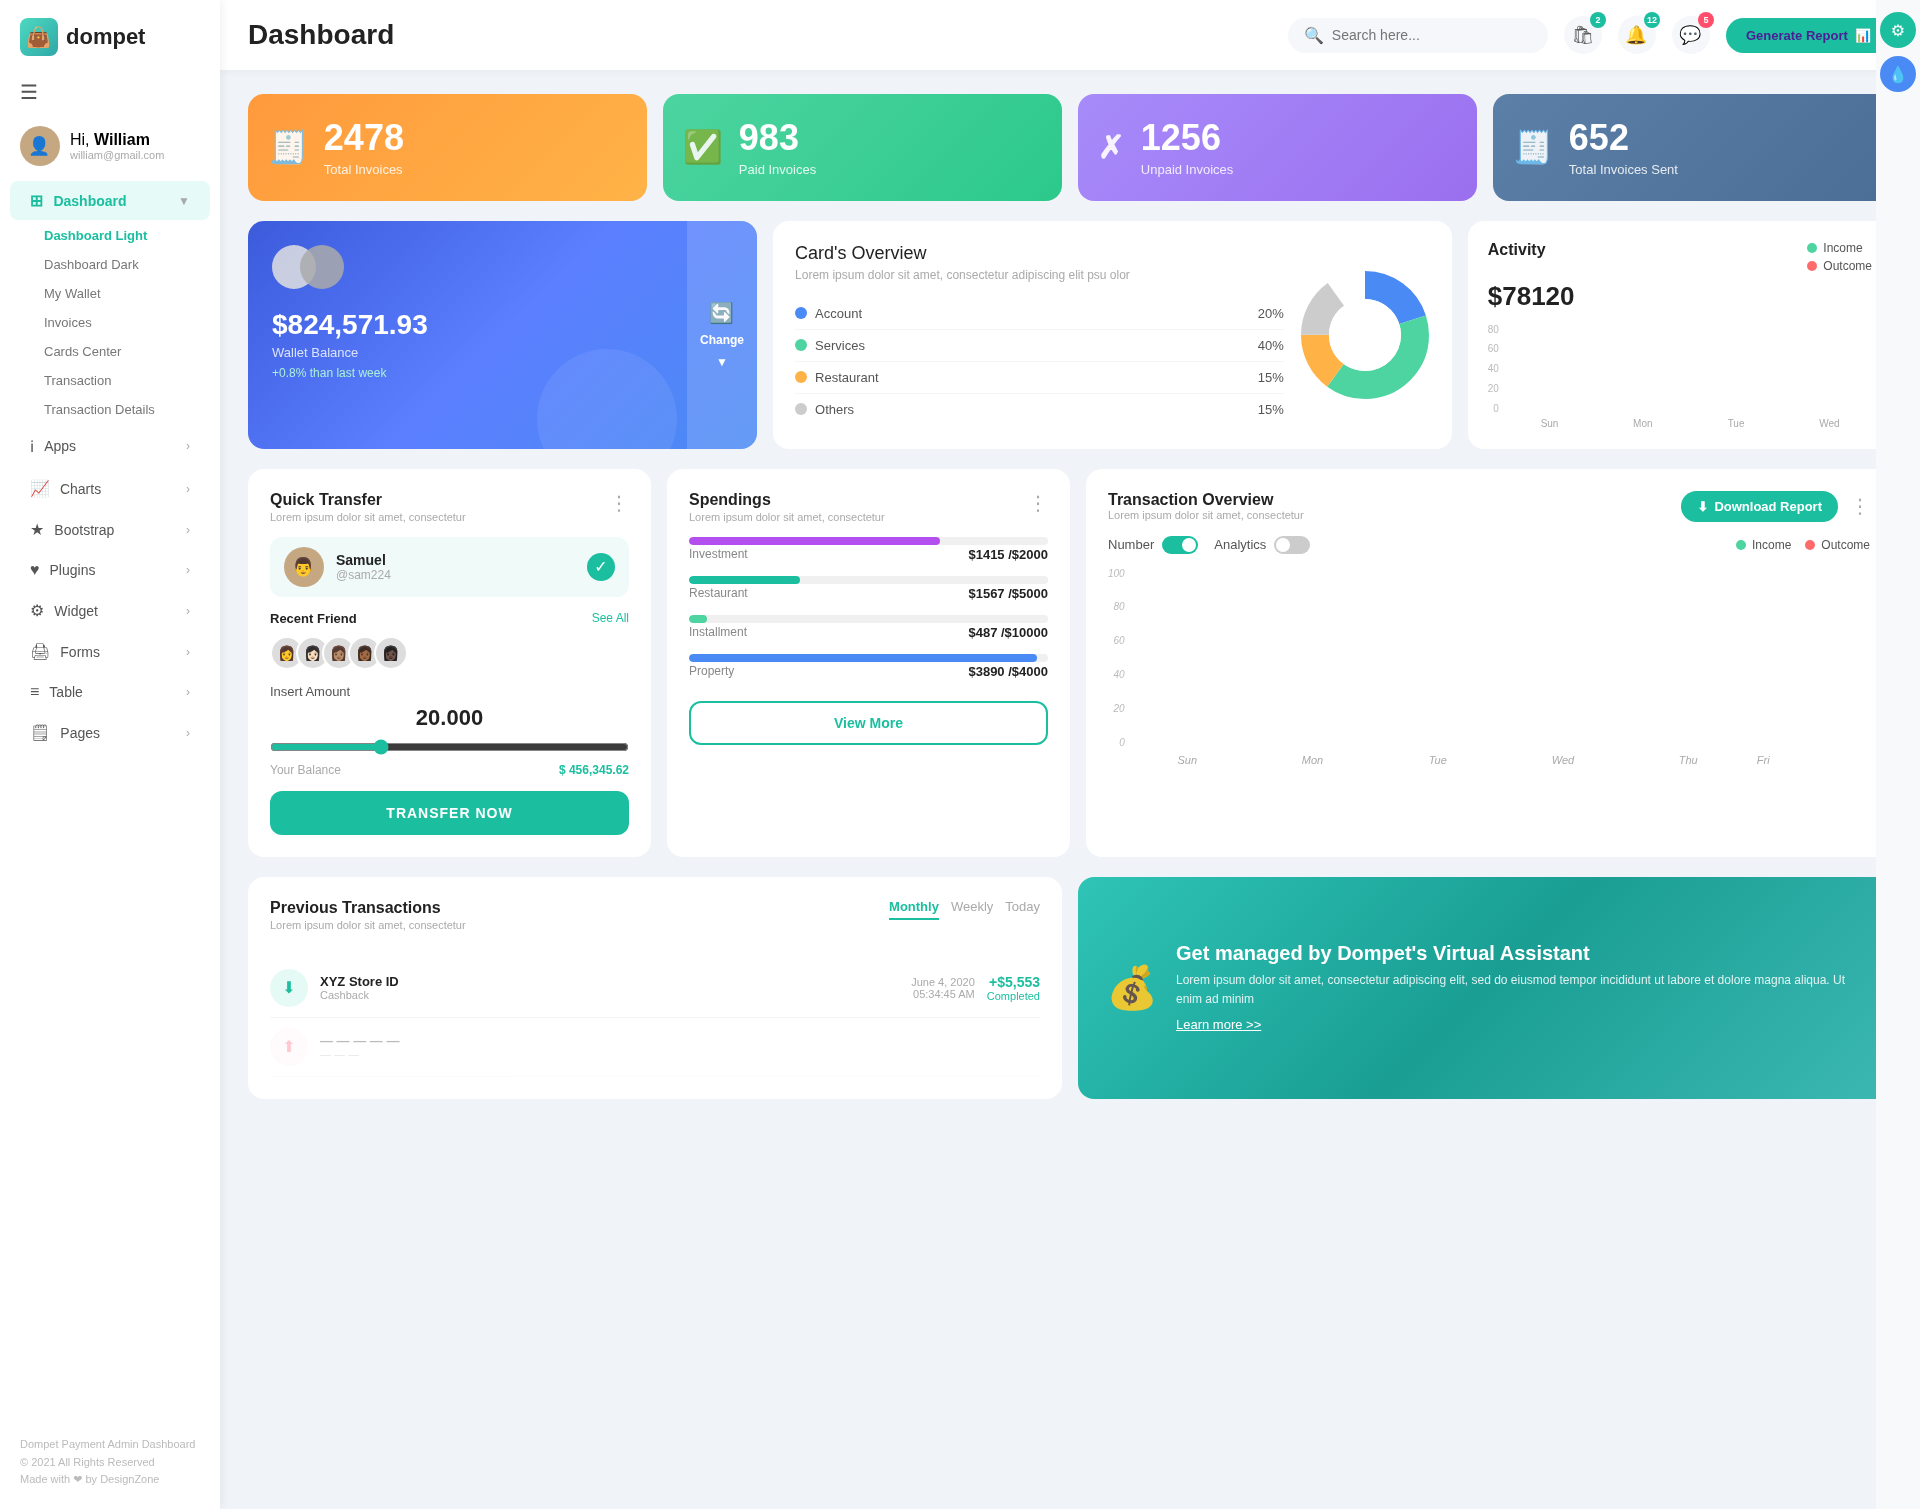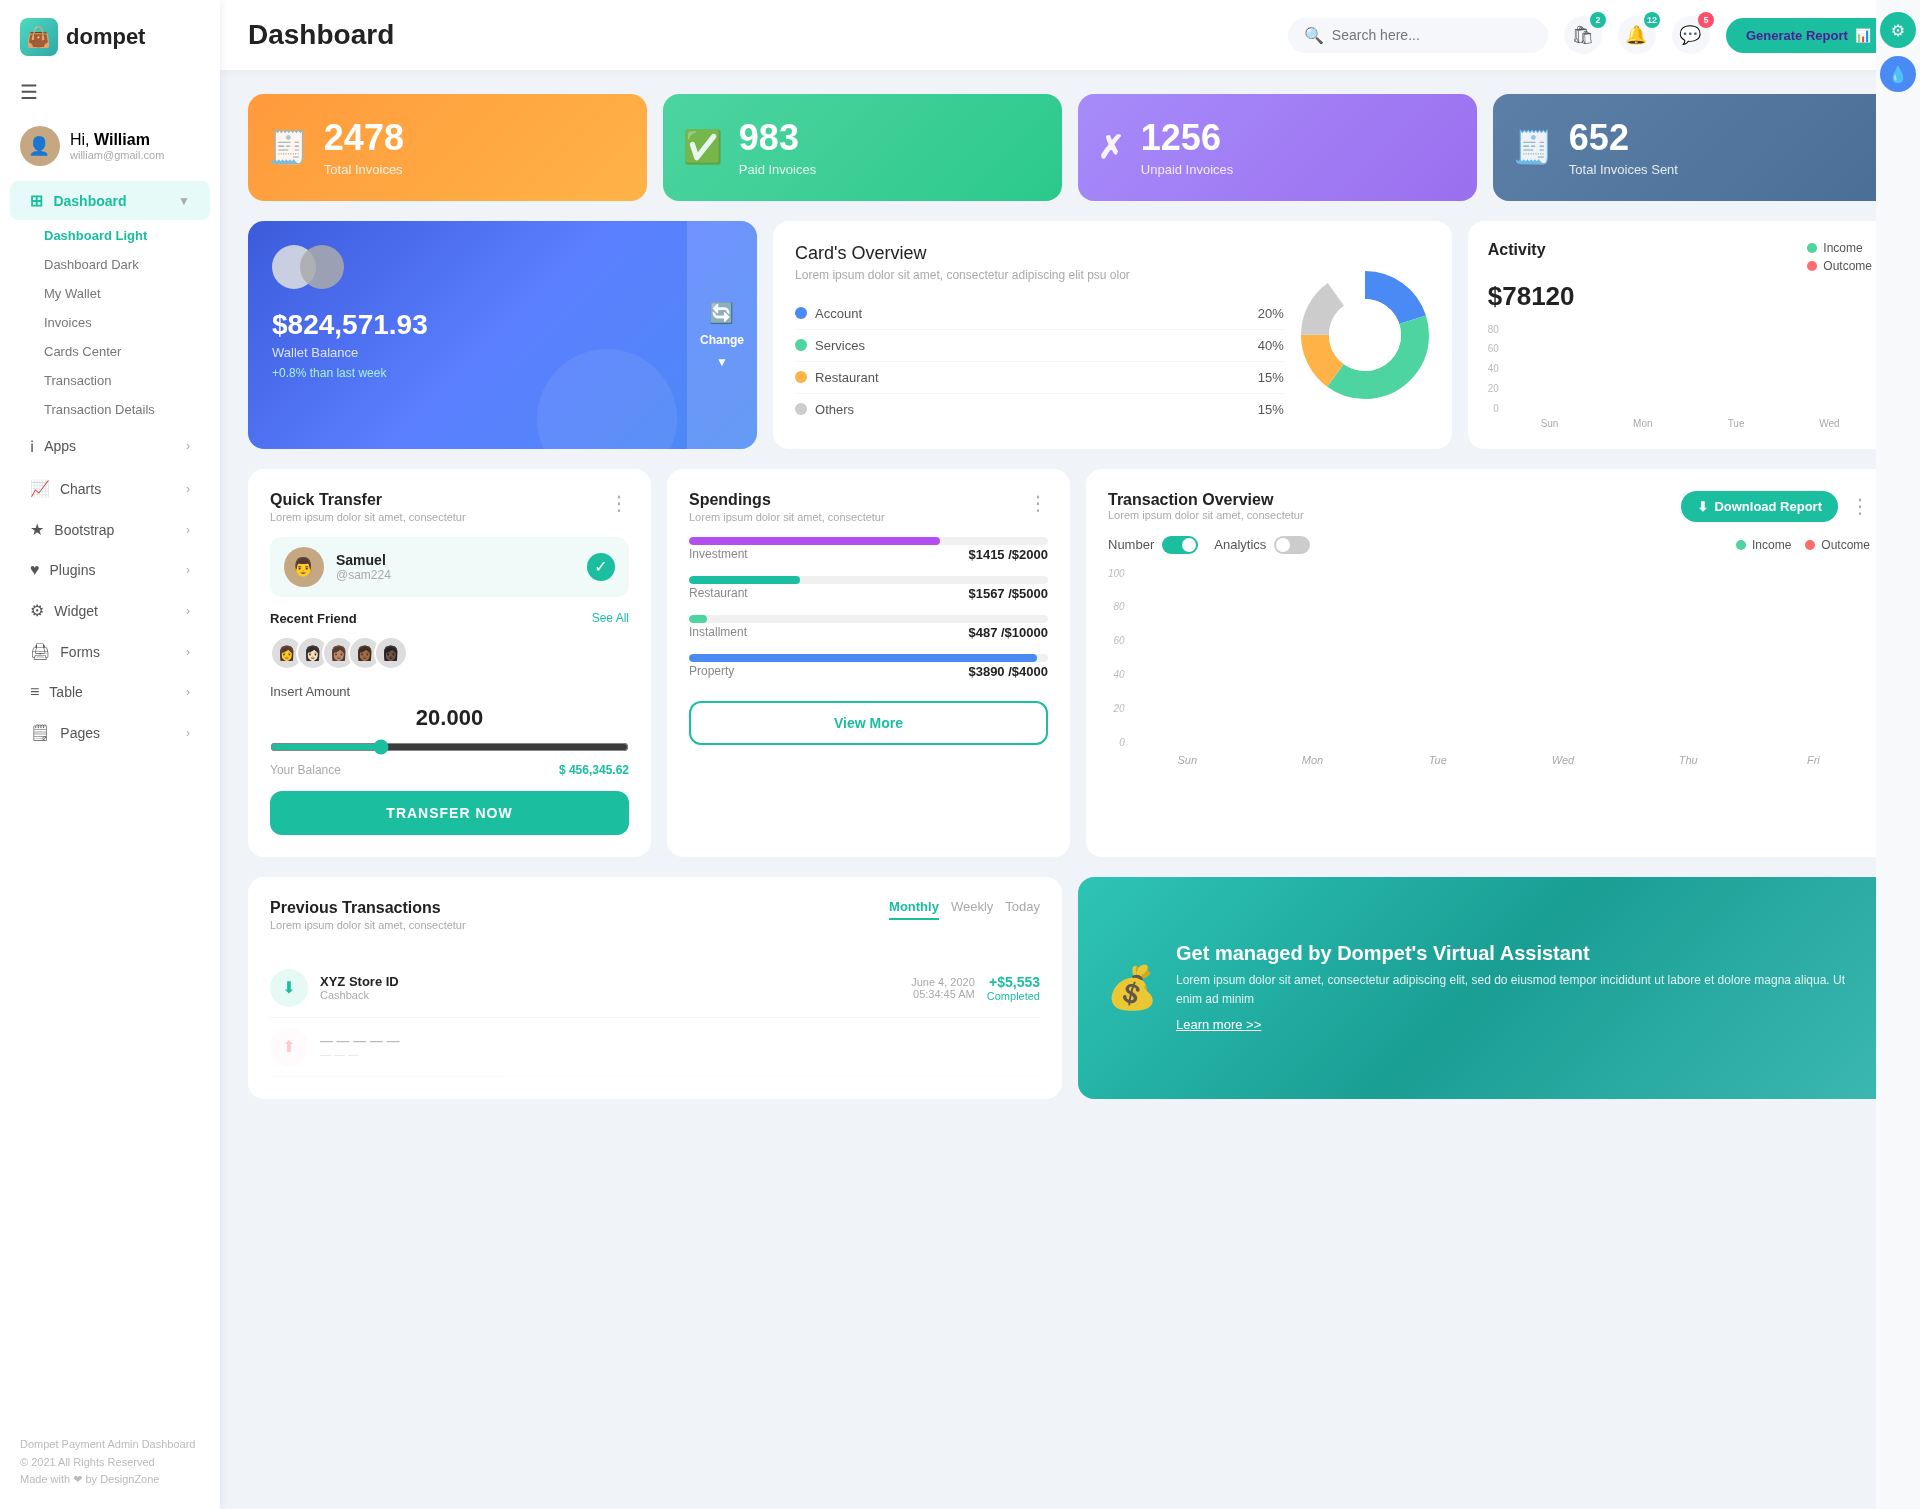--- a/index.html
+++ b/index.html
@@ -679,21 +679,21 @@
                 <div style="height:55%;background:#4dd4a0;flex:1;border-radius:4px 4px 0 0;"></div>
                 <div style="height:65%;background:#ff6b6b;flex:1;border-radius:4px 4px 0 0;"></div>
               </div>
             </div>
             <div style="display:flex;gap:12px;margin-top:6px;">
               <span style="flex:1;text-align:center;font-size:11px;color:#aaa;">Sun</span>
               <span style="flex:1;text-align:center;font-size:11px;color:#aaa;">Mon</span>
               <span style="flex:1;text-align:center;font-size:11px;color:#aaa;">Tue</span>
               <span style="flex:1;text-align:center;font-size:11px;color:#aaa;">Wed</span>
               <span style="flex:1;text-align:center;font-size:11px;color:#aaa;">Thu</span>
-              <span style="flex:1;text-align:center;font-size:11px;color:#aaa;">Fri</span>
+              <span style="flex:1;font-size:11px;color:#aaa;">Fri</span>
             </div>
           </div>
         </div>
       </div>
     </div>
 
     <div style="display:grid;grid-template-columns:1fr 1fr;gap:16px;margin-bottom:20px;">
 
       <div class="prev-transactions">
         <div class="pt-header">

